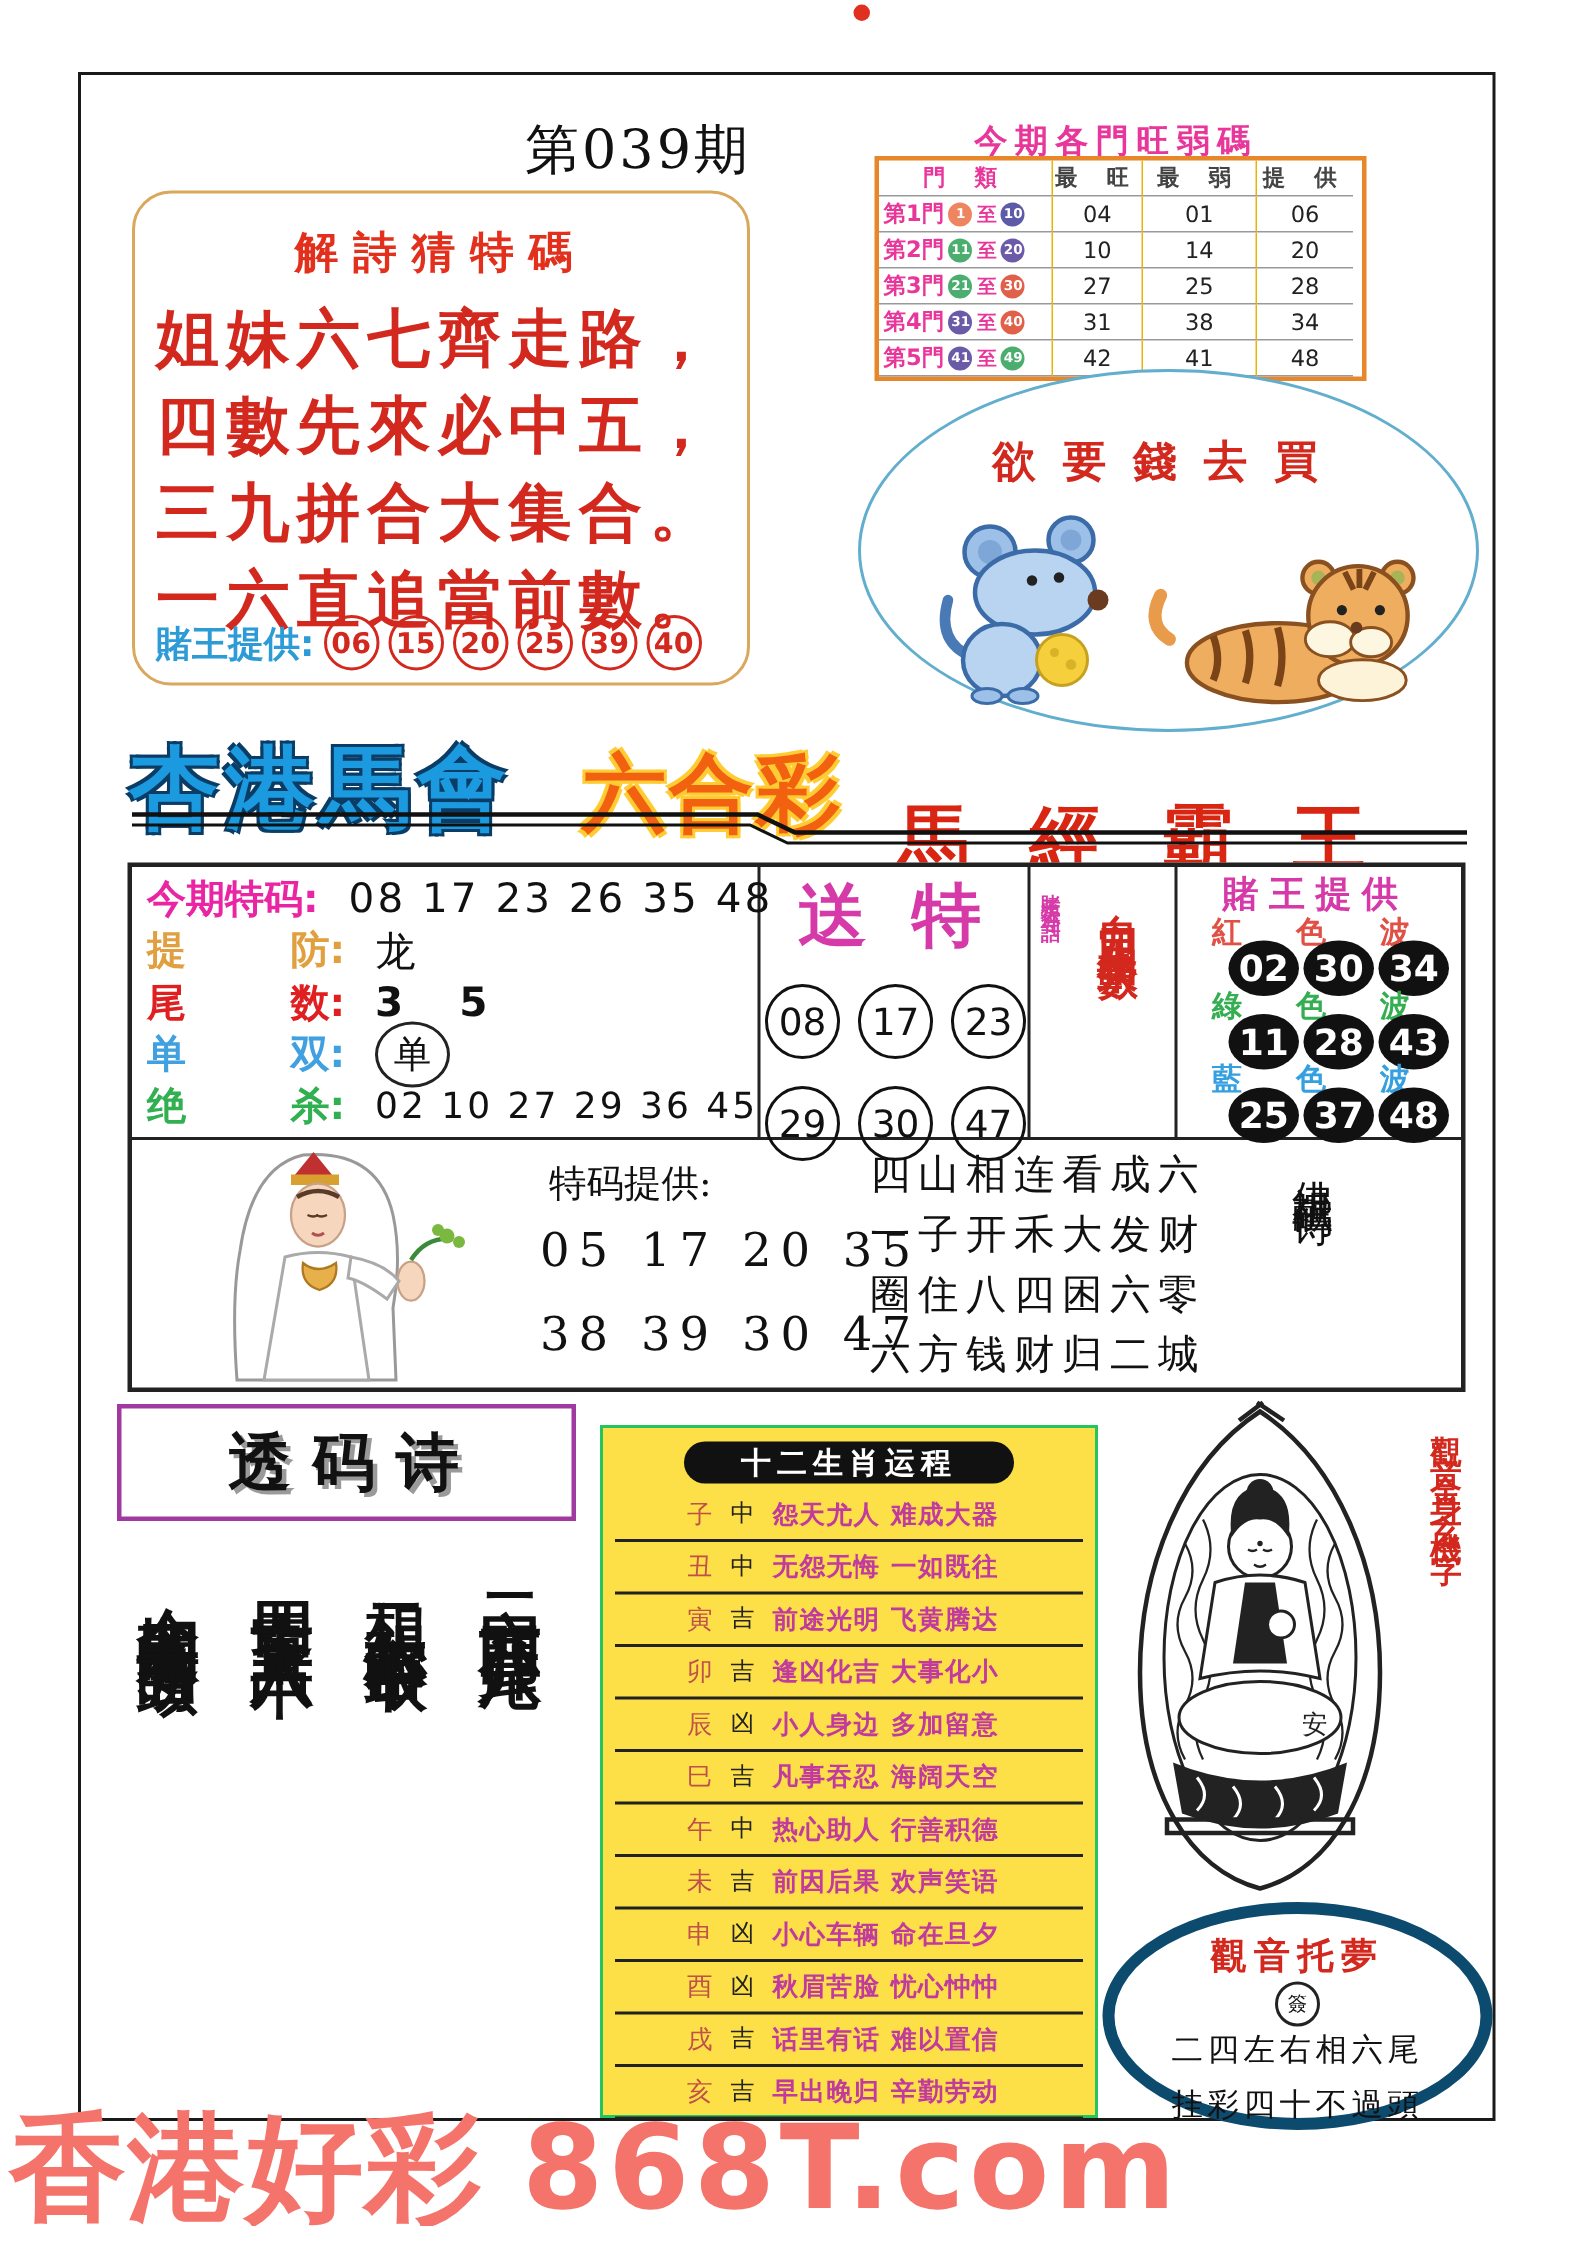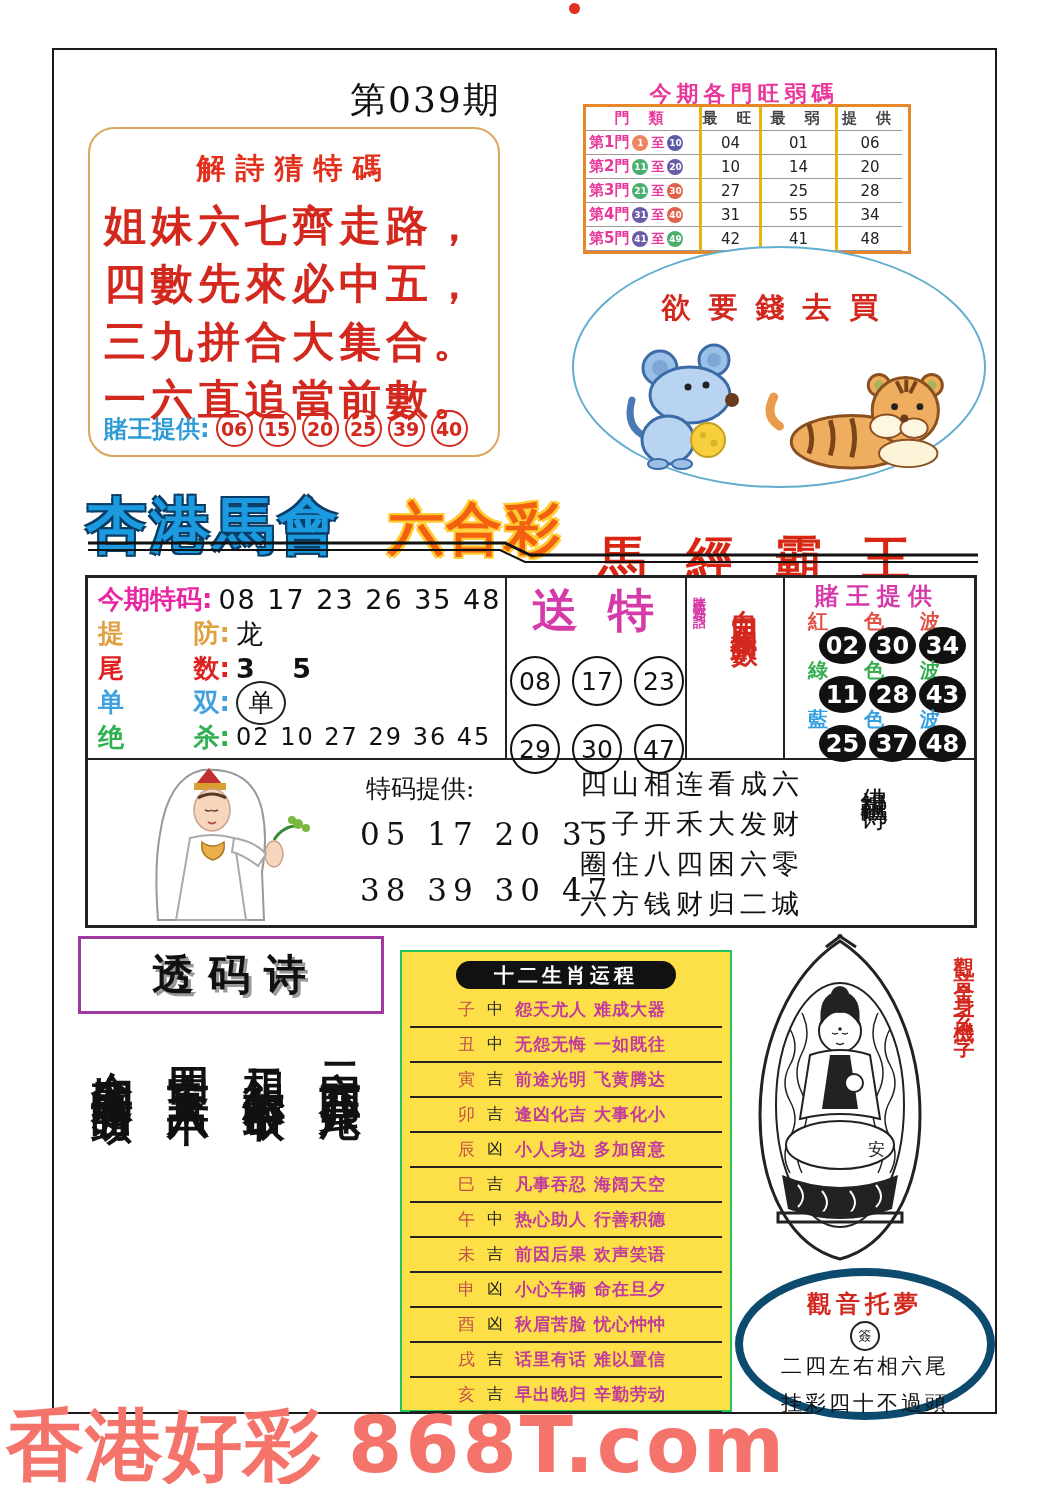--- a/index.html
+++ b/index.html
@@ -22,21 +22,21 @@
   .poem-line{font-size:42px;line-height:58px;font-weight:bold;color:#d3281e;letter-spacing:5px;white-space:nowrap;}
   .poem-provider{position:absolute;left:14px;bottom:8px;display:flex;align-items:center;gap:6px;}
   .poem-provider .plabel{font-size:24px;font-weight:bold;color:#2d9bd6;}
   .pnum{width:33px;height:33px;border:2px solid #d3281e;border-radius:50%;display:flex;align-items:center;justify-content:center;
         font-size:19px;font-weight:bold;color:#d3281e;}
 
   
   .gate-title{left:583px;top:79px;width:322px;text-align:center;font-size:22px;font-weight:bold;color:#e8369a;letter-spacing:5px;}
   .gate-table{left:583px;top:104px;width:322px;border:3px solid #e8862a;background:#fff;}
   .gtable{display:grid;grid-template-columns:116px 60px 76px 64px;}
-  .gcell{height:23px;border-right:3px solid #eab308;border-bottom:1px solid #999;display:flex;align-items:center;justify-content:center;
+  .gcell{height:23px;border-right:1px solid #eab308;border-bottom:1px solid #999;display:flex;align-items:center;justify-content:center;
          gap:3px;font-size:15px;color:#222;}
   .gcell:nth-child(4n){border-right:none;}
   .ghead{letter-spacing:7px;color:#444;font-weight:bold;}
   .ghead.first{color:#e8369a;}
   .ggate{color:#e8369a;justify-content:flex-start;padding-left:3px;font-weight:bold;}
   .zhi{color:#e8369a;font-size:13px;font-weight:bold;}
   .chip{width:16px;height:16px;border-radius:50%;color:#fff;font-size:9px;font-weight:bold;display:flex;align-items:center;justify-content:center;flex:0 0 auto;}
   .chip.orange{background:#ef8560}.chip.navy{background:#5d5aa8}.chip.green{background:#4cae6e}
   .chip.purple{background:#6a5aa8}.chip.red{background:#e0604a}
 
@@ -49,21 +49,21 @@
     text-shadow:-2px -2px 0 #0a3d66,2px -2px 0 #0a3d66,-2px 2px 0 #0a3d66,2px 2px 0 #0a3d66;}
   .banner-lottery{left:388px;top:492px;font-size:56px;font-weight:bold;color:#f2610f;letter-spacing:2px;
     text-shadow:-2px -2px 0 #ffcc33,2px -2px 0 #ffcc33,-2px 2px 0 #ffcc33,2px 2px 0 #ffcc33;}
   .banner-king{left:598px;top:527px;font-size:48px;font-weight:bold;color:#d92613;letter-spacing:40px;white-space:nowrap;}
 
   
   .main-box{left:85px;top:575px;width:886px;height:347px;border:3px solid #222;background:#fff;}
   .vline{position:absolute;top:0;width:2px;height:180px;background:#222;}
   .hline{position:absolute;left:0;top:180px;width:100%;height:2px;background:#222;}
   .col1{position:absolute;left:10px;top:4px;width:405px;}
-  .irow{height:34.5px;display:flex;align-items:center;gap:6px;white-space:nowrap;}
+  .irow{height:34.5px;display:flex;align-items:center;gap:20px;white-space:nowrap;}
   .ilabel{width:132px;display:flex;justify-content:space-between;font-size:26px;font-weight:bold;flex:0 0 auto;}
   .special-label{color:#ea25a4;font-size:26px;font-weight:bold;flex:0 0 auto;}
   .special-nums{font-size:27px;letter-spacing:2px;color:#111;}
   .lab-orange{color:#e0a040}.lab-red{color:#e02020}.lab-blue{color:#40a0e0}.lab-green{color:#30b050}
   .val{font-size:27px;color:#111;}
   .val-tail{font-weight:bold;letter-spacing:14px;}
   .val-circ{border:2px solid #222;border-radius:50%;width:46px;height:40px;display:flex;align-items:center;justify-content:center;font-size:25px;}
   .val-kill{font-size:24px;letter-spacing:2px;}
 
   .col2{position:absolute;left:420px;top:2px;width:178px;text-align:center;}
@@ -188,21 +188,21 @@
       <div class="gcell">25</div>
       <div class="gcell">28</div>
 
       <div class="gcell ggate">
         <span>第4門</span>
           <span class="chip purple">31</span>
           <span class="zhi">至</span>
           <span class="chip red">40</span>
       </div>
       <div class="gcell">31</div>
-      <div class="gcell">55</div>
+      <div class="gcell">38</div>
       <div class="gcell">34</div>
 
       <div class="gcell ggate grow-last">
         <span>第5門</span>
           <span class="chip purple">41</span>
           <span class="zhi">至</span>
           <span class="chip green">49</span>
       </div>
       <div class="gcell">42</div>
       <div class="gcell">41</div>

